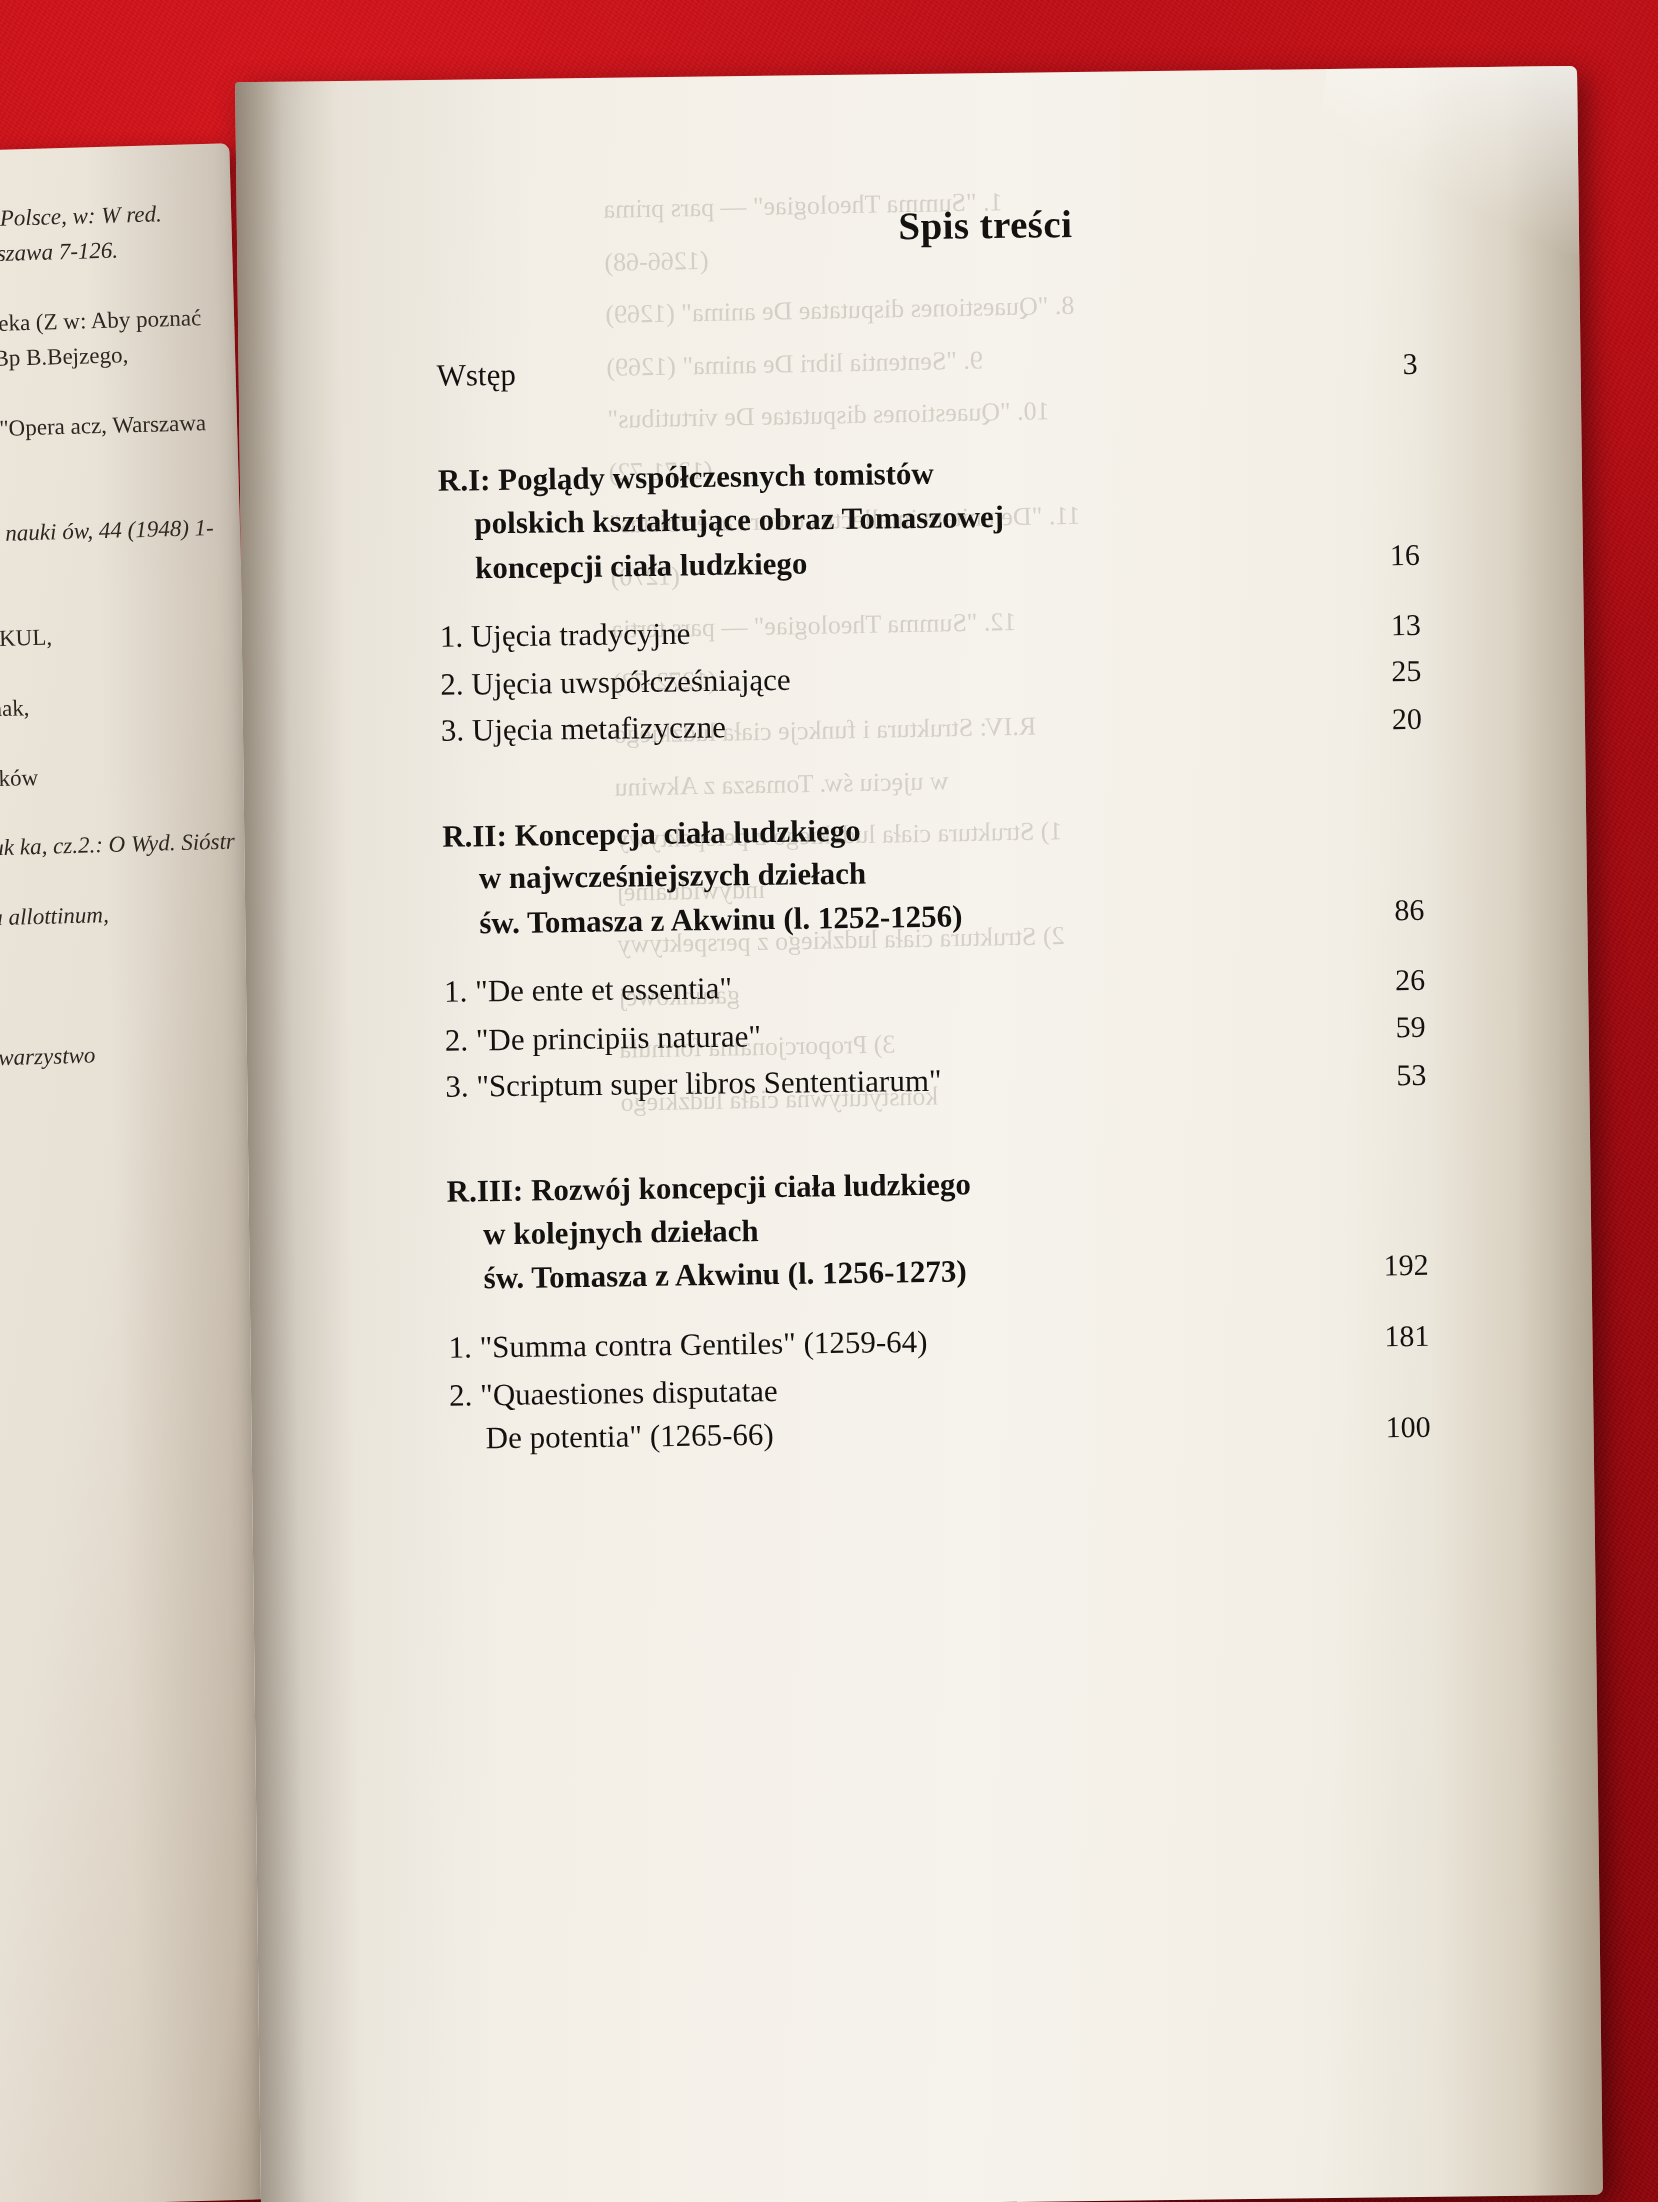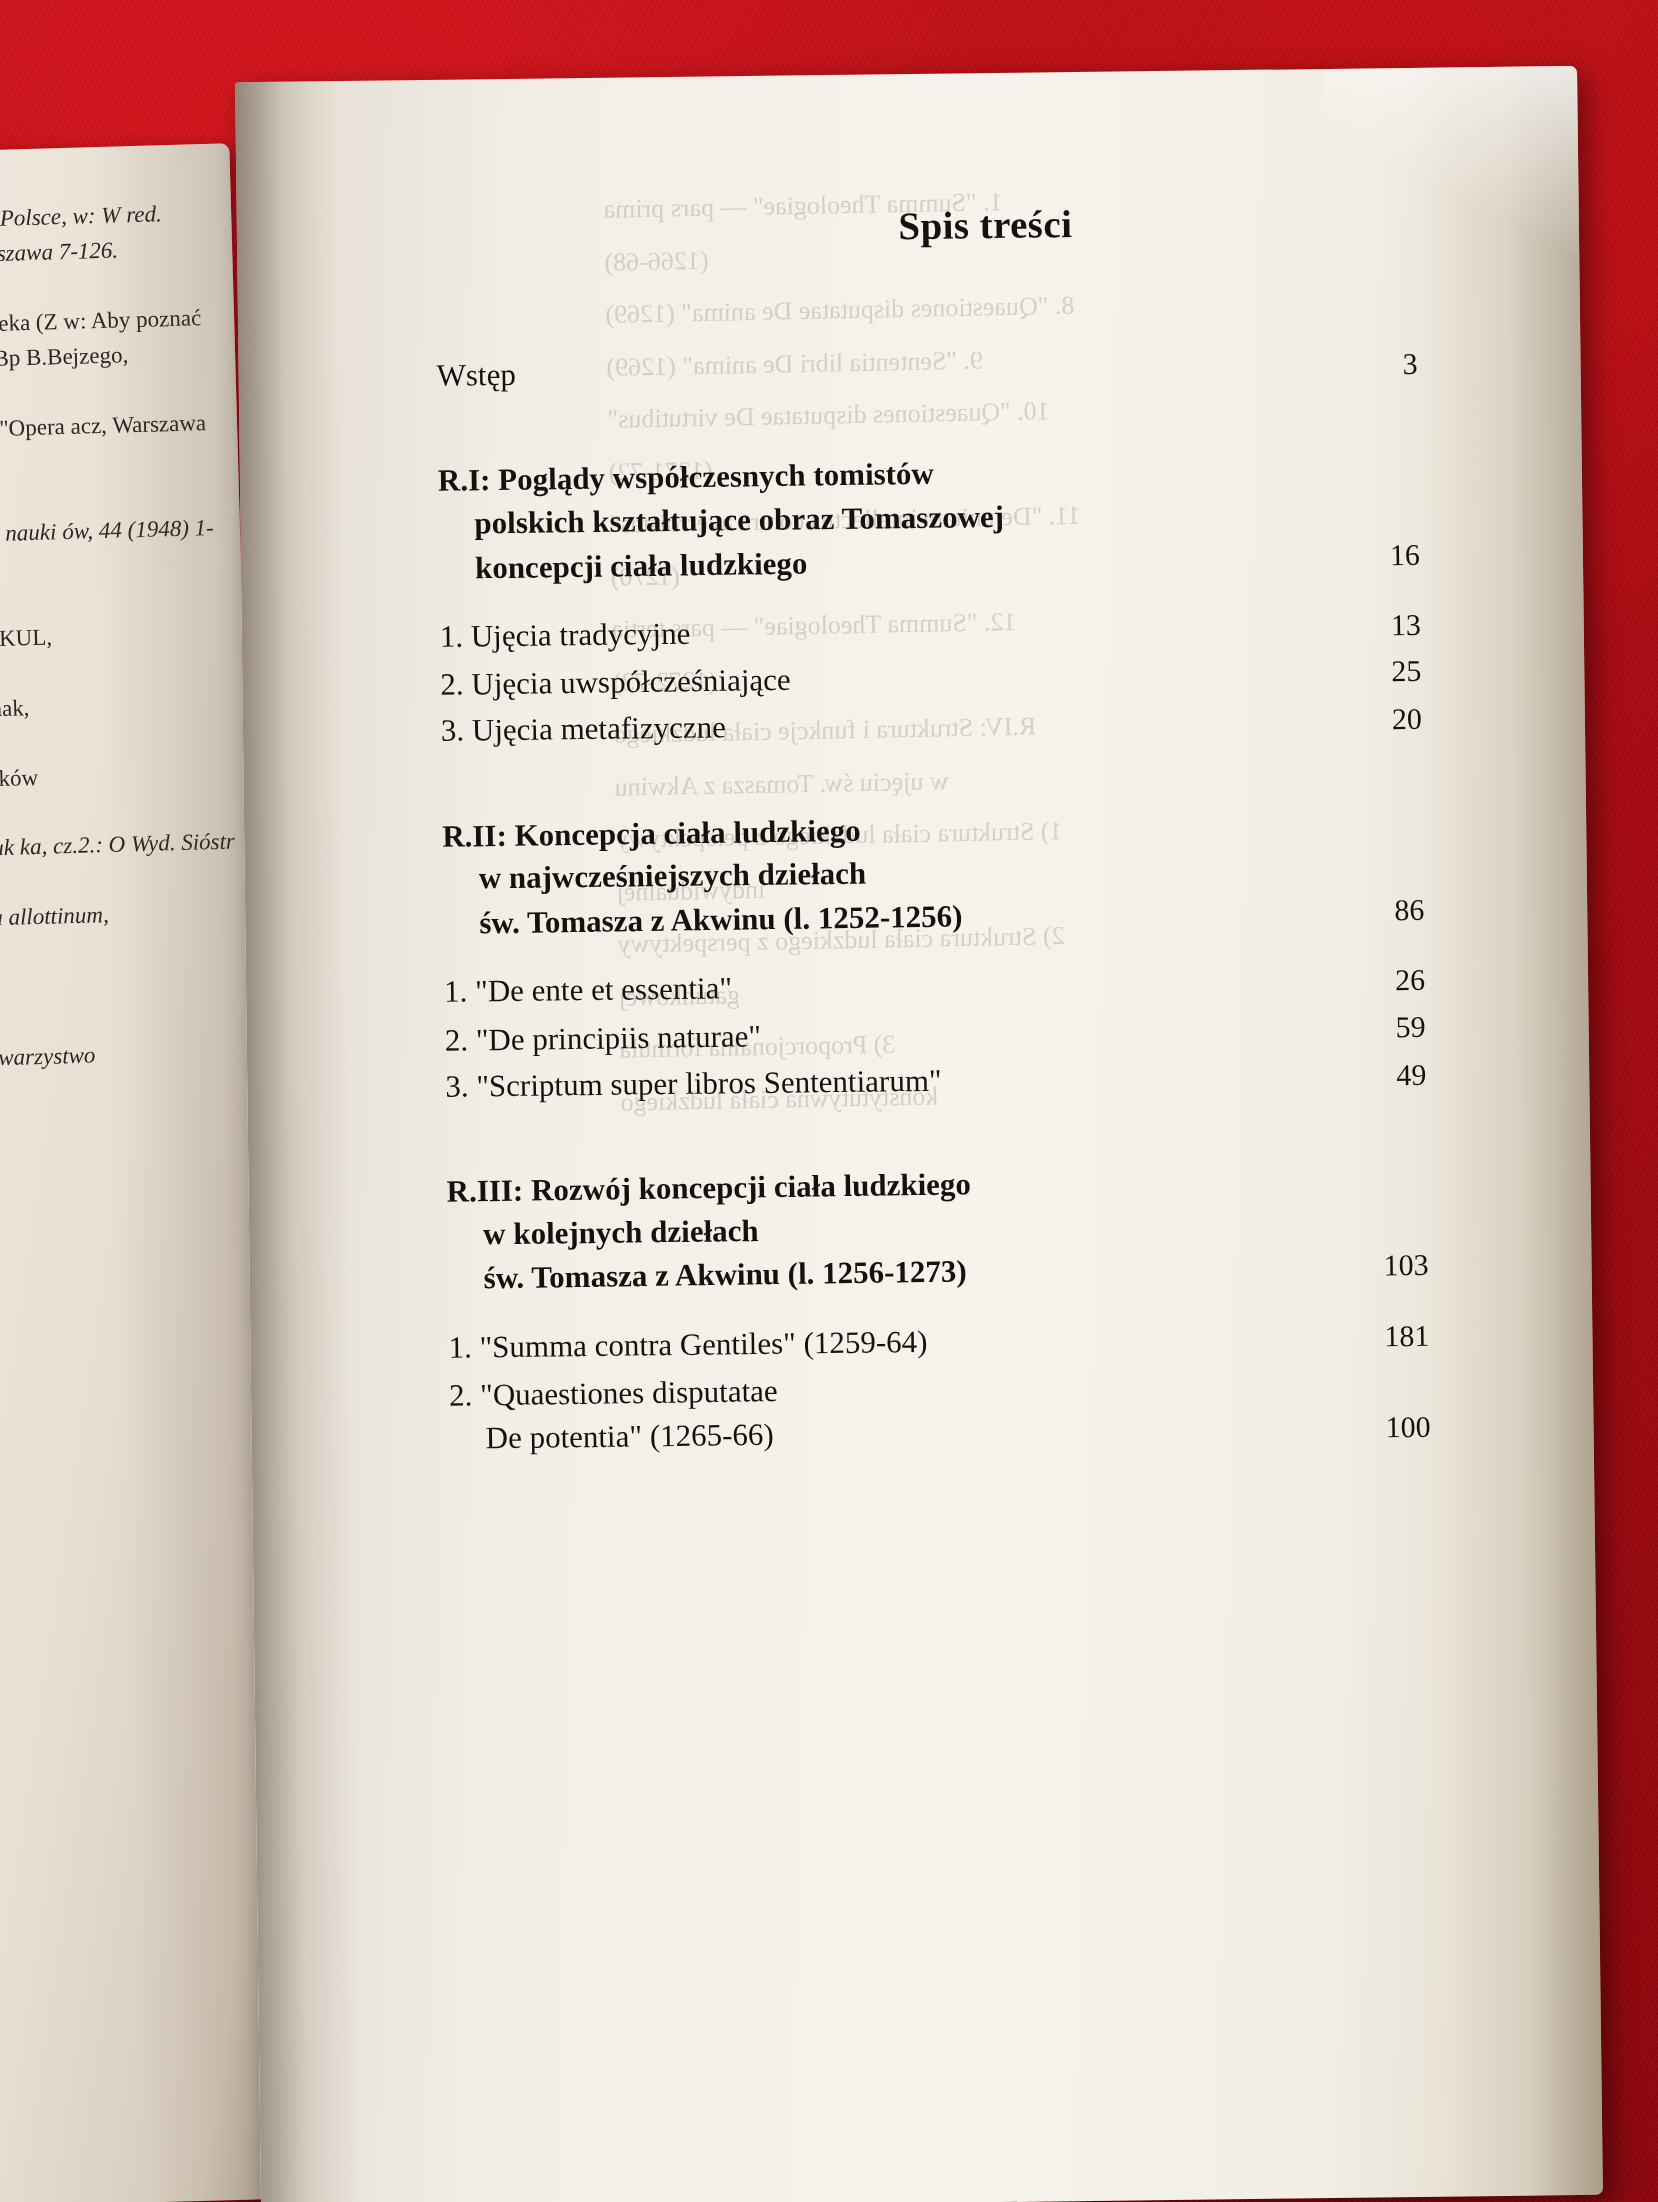--- a/index.html
+++ b/index.html
@@ -249,34 +249,34 @@
       <div class="row ind0 tight">
         <span class="label">1. "De ente et essentia"</span>
         <span class="pg">26</span>
       </div>
       <div class="row ind0 tight">
         <span class="label">2. "De principiis naturae"</span>
         <span class="pg">59</span>
       </div>
       <div class="row ind0 gap-lg">
         <span class="label">3. "Scriptum super libros Sententiarum"</span>
-        <span class="pg">49</span>
+        <span class="pg">53</span>
       </div>
 
       <div class="row ind0 grp">
         <span class="label bold">R.III: Rozwój koncepcji ciała ludzkiego</span>
         <span class="pg"></span>
       </div>
       <div class="row ind1 grp">
         <span class="label bold">w kolejnych dziełach</span>
         <span class="pg"></span>
       </div>
       <div class="row ind1 gap-sm">
         <span class="label bold">św. Tomasza z Akwinu (l. 1256-1273)</span>
-        <span class="pg">103</span>
+        <span class="pg">192</span>
       </div>
 
       <div class="row ind0 tight">
         <span class="label">1. "Summa contra Gentiles" (1259-64)</span>
         <span class="pg">181</span>
       </div>
       <div class="row ind0 grp">
         <span class="label">2. "Quaestiones disputatae</span>
         <span class="pg"></span>
       </div>

